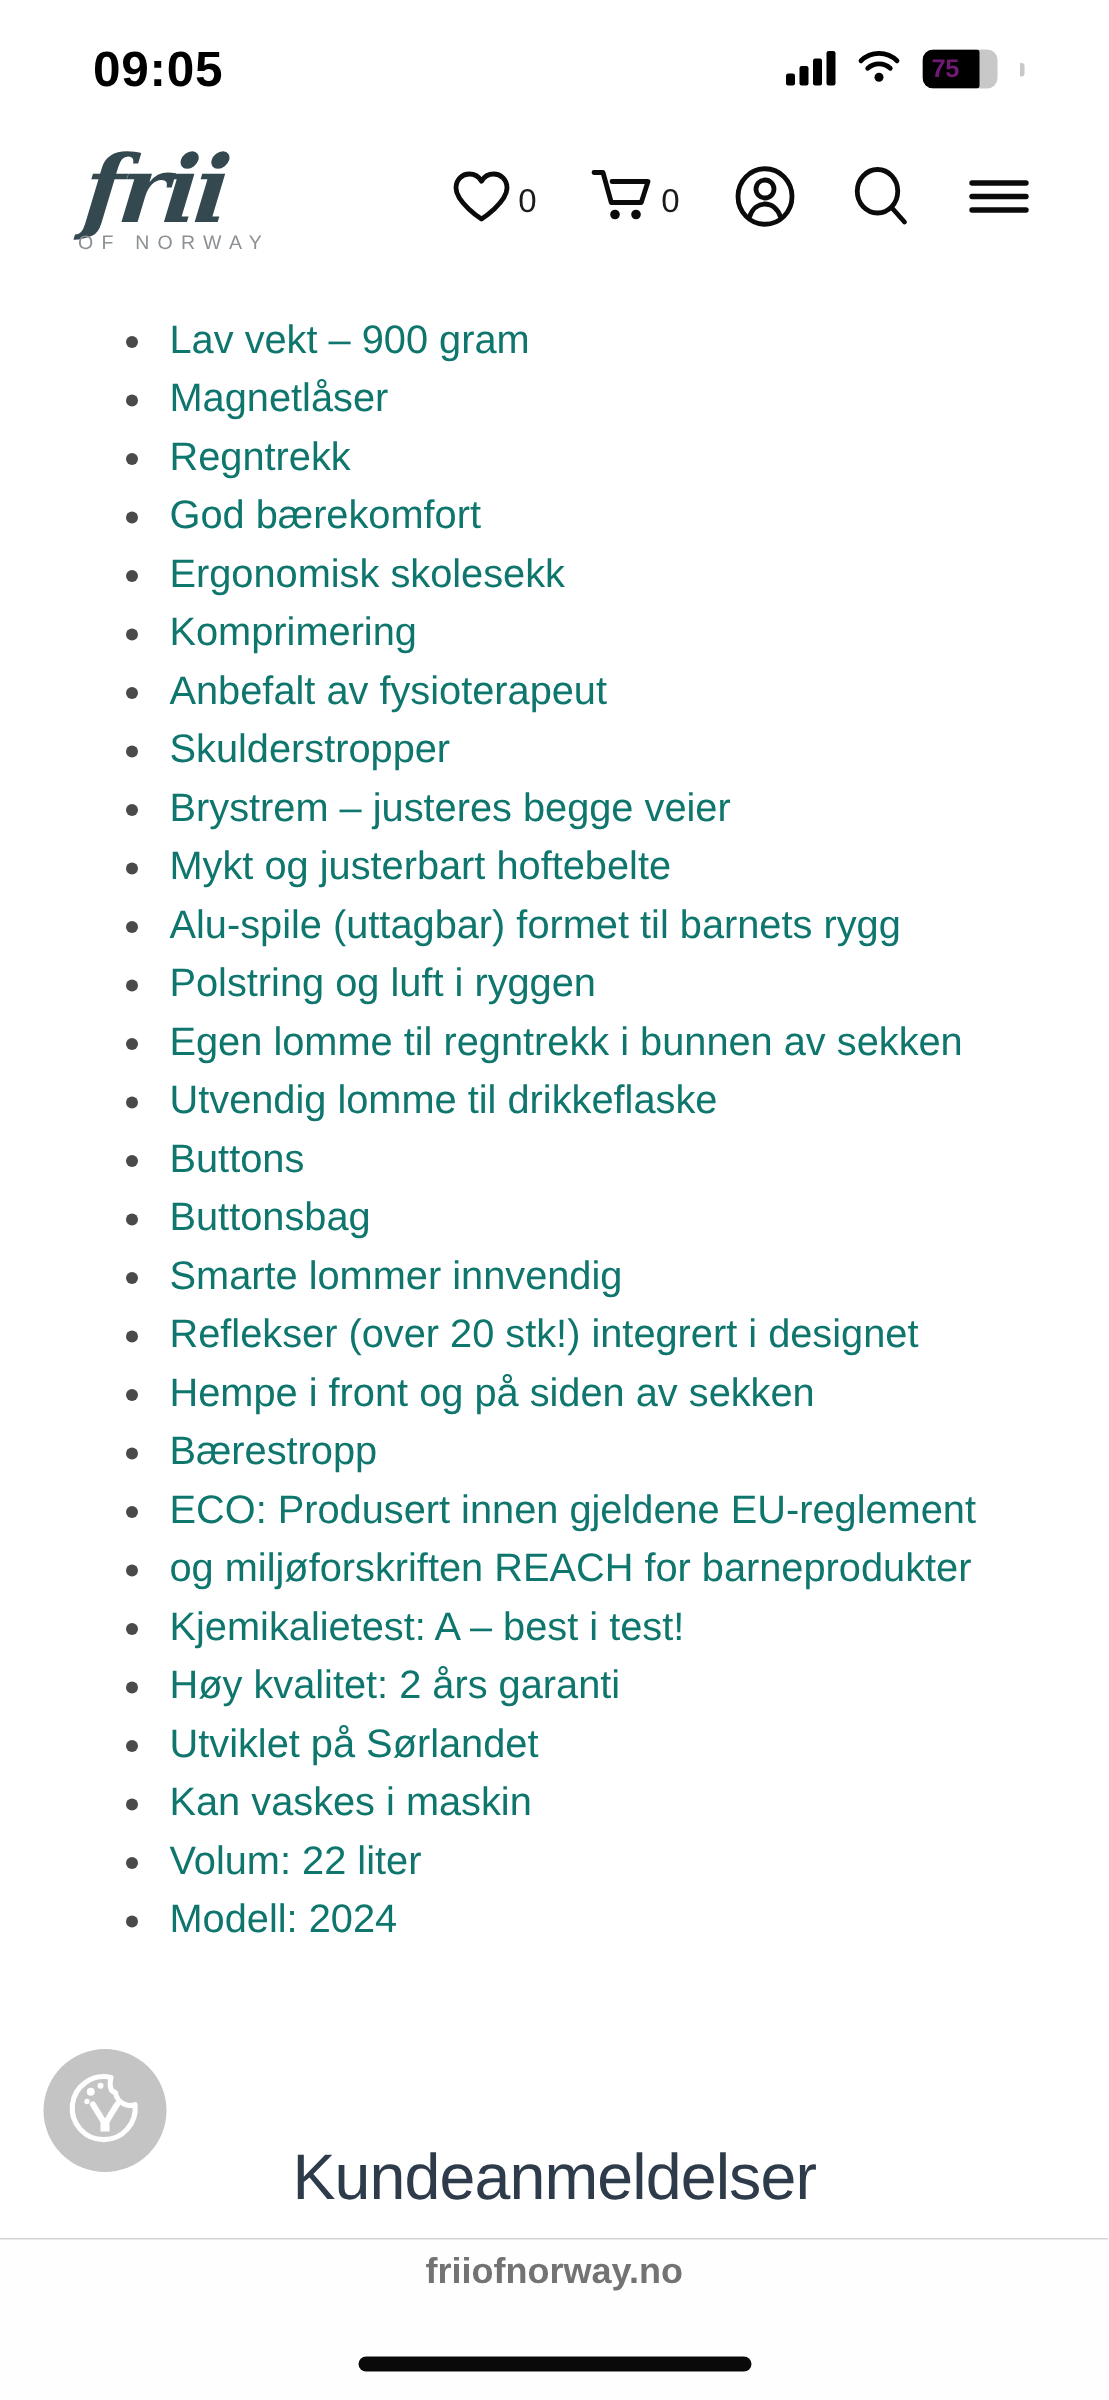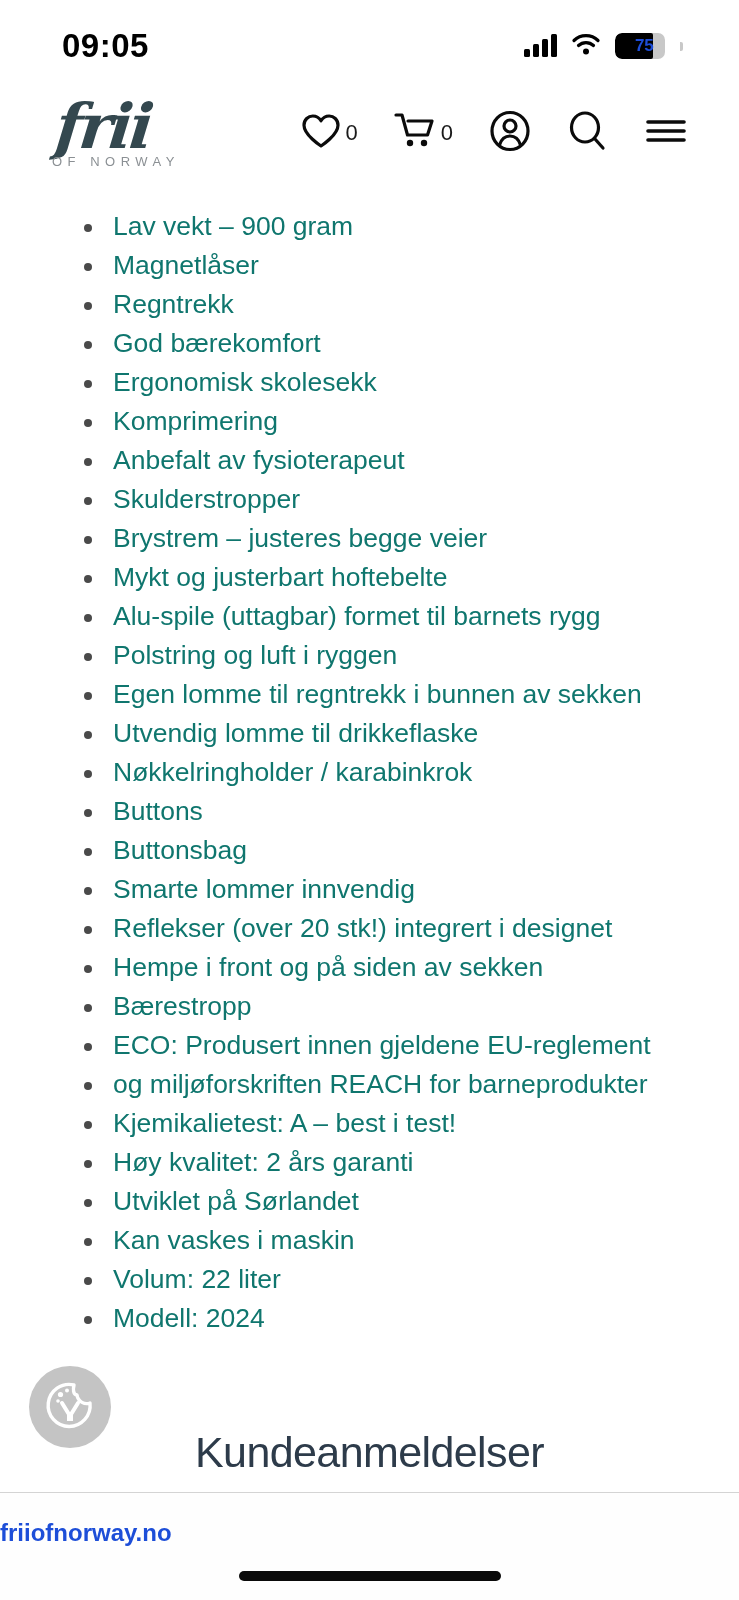--- a/index.html
+++ b/index.html
@@ -59,24 +59,24 @@
   .battery .fill {
     position: absolute; left: 0; top: 0;
     height: 100%;
     width: 75%;
     background: #000;
     border-radius: 7px 2px 2px 7px;
   }
   .battery .pct {
     position: relative;
     z-index: 2;
-    color: #1d4ed8;
+    color: #701a75;
     font-size: 17px;
     font-weight: bold;
-    padding-left: 20px;
+    padding-left: 6px;
     letter-spacing: -0.3px;
   }
   .battery-cap {
     width: 3px; height: 9px;
     background: #c8c8c8;
     border-radius: 0 2px 2px 0;
     margin-left: 1px;
   }
 
   
@@ -196,25 +196,26 @@
     position: absolute;
     left: 0;
     top: 1492px;
     width: 739px;
     height: 108px;
     background: #fefefe;
     border-top: 1px solid #d4d4d4;
   }
   .browser-url {
     position: absolute;
-    top: 26px;
-    width: 739px;
+    top: 8px;
+    width: 739px;
+    text-align: center;
     font-size: 24px;
     font-weight: bold;
-    color: #1d4ed8;
+    color: #737373;
     font-family: "Liberation Sans", sans-serif;
   }
   .home-indicator {
     position: absolute;
     left: 50%;
     transform: translateX(-50%);
     top: 78px;
     width: 262px;
     height: 10px;
     border-radius: 5px;
@@ -318,21 +319,20 @@
     <div class="feat-item">Ergonomisk skolesekk</div>
     <div class="feat-item">Komprimering</div>
     <div class="feat-item">Anbefalt av fysioterapeut</div>
     <div class="feat-item">Skulderstropper</div>
     <div class="feat-item">Brystrem – justeres begge veier</div>
     <div class="feat-item">Mykt og justerbart hoftebelte</div>
     <div class="feat-item">Alu-spile (uttagbar) formet til barnets rygg</div>
     <div class="feat-item">Polstring og luft i ryggen</div>
     <div class="feat-item">Egen lomme til regntrekk i bunnen av sekken</div>
     <div class="feat-item">Utvendig lomme til drikkeflaske</div>
-    <div class="feat-item">Nøkkelringholder / karabinkrok</div>
     <div class="feat-item">Buttons</div>
     <div class="feat-item">Buttonsbag</div>
     <div class="feat-item">Smarte lommer innvendig</div>
     <div class="feat-item">Reflekser (over 20 stk!) integrert i designet</div>
     <div class="feat-item">Hempe i front og på siden av sekken</div>
     <div class="feat-item">Bærestropp</div>
     <div class="feat-item">ECO: Produsert innen gjeldene EU-reglement</div>
     <div class="feat-item">og miljøforskriften REACH for barneprodukter</div>
     <div class="feat-item">Kjemikalietest: A – best i test!</div>
     <div class="feat-item">Høy kvalitet: 2 års garanti</div>

